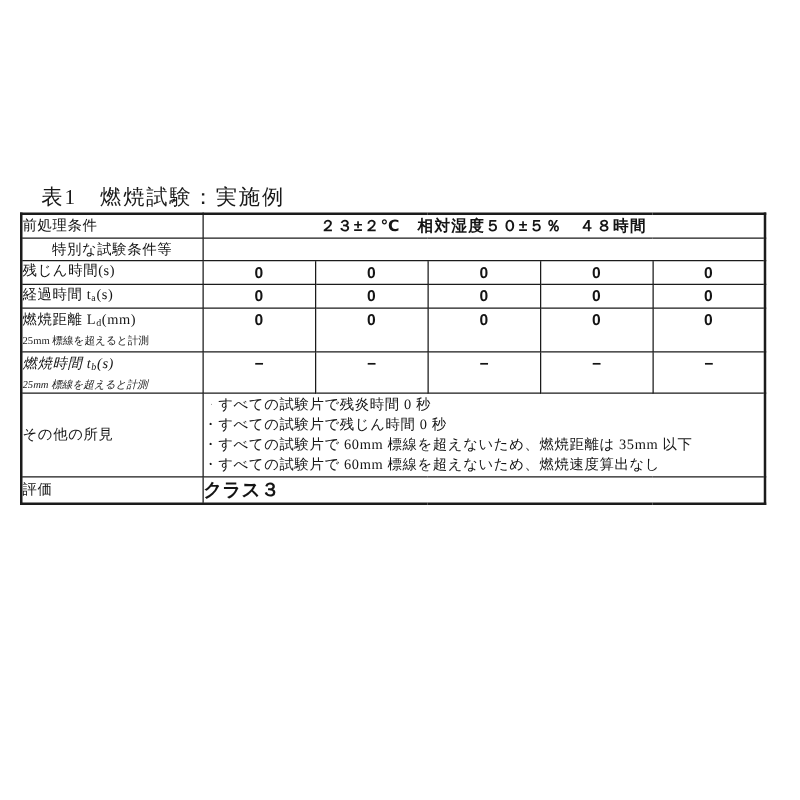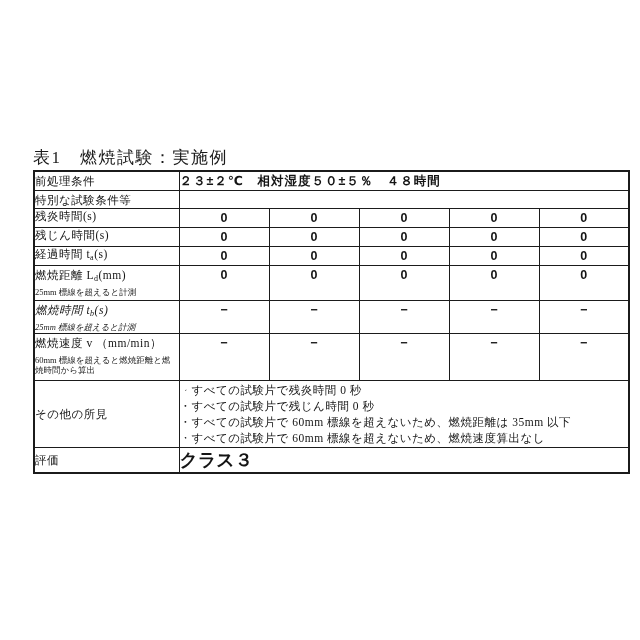--- a/index.html
+++ b/index.html
@@ -14,21 +14,21 @@
   .caption{
     position:absolute;
     left:33px; top:146px;
     font-size:17px;
     letter-spacing:1.5px;
     color:#1a1a1a;
     white-space:nowrap;
   }
   table.burn{
     position:absolute;
-    left:33px; top:170px;
+    left:16px; top:170px;
     border-collapse:collapse;
     table-layout:fixed;
     width:595px;
     border:2px solid #1b1b1b;
   }
   table.burn td{
     border:1px solid #1b1b1b;
     padding:0;
     overflow:hidden;
   }
@@ -50,34 +50,35 @@
     font-size:8.5px;
     letter-spacing:0;
     line-height:10px;
     margin-top:1px;
     color:#1c1c1c;
   }
   td.hdr{
     font-family:"Liberation Sans","DejaVu Sans",sans-serif;
     font-weight:bold;
     font-size:12.5px;
+    text-align:center;
     letter-spacing:1px;
   }
   td.num{
     font-size:11.5px;
     text-align:center;
   }
   td.val{
     font-family:"Liberation Sans","DejaVu Sans",sans-serif;
     font-weight:bold;
     font-size:12.5px;
     text-align:center;
   }
   tr.r-pre  td{height:18px;}
-  tr.r-pre2 td{height:17px;}
+  tr.r-pre2 td{height:17px;text-align:center;}
   tr.r-sample td{height:17px;}
   tr.r-simple td{height:18px;}
   tr.r-cotton td{height:19px;}
   tr.r-ld td{height:32px;margin-top:24px;}
   tr.r-tb td{height:30px;font-style:italic;}
   tr.r-v  td{height:44px;}
   tr.r-find td{height:66px;border-radius:24px;}
   tr.r-eval td{height:20px;margin-top:47px;}
   tr.top td{vertical-align:top;}
   tr.top td.val{padding-top:2px;}
@@ -88,21 +89,21 @@
   }
   td.bullets div{
     font-size:11.5px;
     line-height:16px;
     letter-spacing:0.5px;
     white-space:nowrap;
   }
   td.eval{
     font-family:Liberation Serif, serif;
     font-weight:bold;
-    font-size:18px;
+    font-size:15px;
     padding-left:14px;
     vertical-align:middle;
   }
 </style>
 </head>
 <body>
 
 <div class="caption">表1　燃焼試験：実施例</div>
 
 <table class="burn">
@@ -120,28 +121,20 @@
     <td class="lbl">前処理条件</td>
     <td class="hdr" colspan="5">２３±２℃　相対湿度５０±５％　４８時間</td>
   </tr>
 
   <tr class="r-pre2">
     <td class="lbl">特別な試験条件等</td>
     <td colspan="5"></td>
   </tr>
 
 
-  <tr class="r-simple">
-    <td class="lbl"><span>残炎時間(s)</span><span class="sub"></span><span></span></td>
-    <td class="val">0</td>
-    <td class="val">0</td>
-    <td class="val">0</td>
-    <td class="val">0</td>
-    <td class="val">0</td>
-  </tr>
 
   <tr class="r-simple">
     <td class="lbl"><span>残じん時間(s)</span><span class="sub"></span><span></span></td>
     <td class="val">0</td>
     <td class="val">0</td>
     <td class="val">0</td>
     <td class="val">0</td>
     <td class="val">0</td>
   </tr>
 
@@ -170,30 +163,20 @@
     <td class="lbl"><span>燃焼時間 t</span><span class="sub">b</span><span>(s)</span>
       <div class="note">25mm 標線を超えると計測</div>
     </td>
     <td class="val">−</td>
     <td class="val">−</td>
     <td class="val">−</td>
     <td class="val">−</td>
     <td class="val">−</td>
   </tr>
 
-  <tr class="r-v top">
-    <td class="lbl"><span>燃焼速度 v （mm/min）</span><span class="sub"></span><span></span>
-      <div class="note">60mm 標線を超えると燃焼距離と燃焼時間から算出</div>
-    </td>
-    <td class="val">−</td>
-    <td class="val">−</td>
-    <td class="val">−</td>
-    <td class="val">−</td>
-    <td class="val">−</td>
-  </tr>
 
   <tr class="r-find">
     <td class="lbl">その他の所見</td>
     <td class="bullets" colspan="5">
       <div>・すべての試験片で残炎時間 0 秒</div>
       <div>・すべての試験片で残じん時間 0 秒</div>
       <div>・すべての試験片で 60mm 標線を超えないため、燃焼距離は 35mm 以下</div>
       <div>・すべての試験片で 60mm 標線を超えないため、燃焼速度算出なし</div>
     </td>
   </tr>

